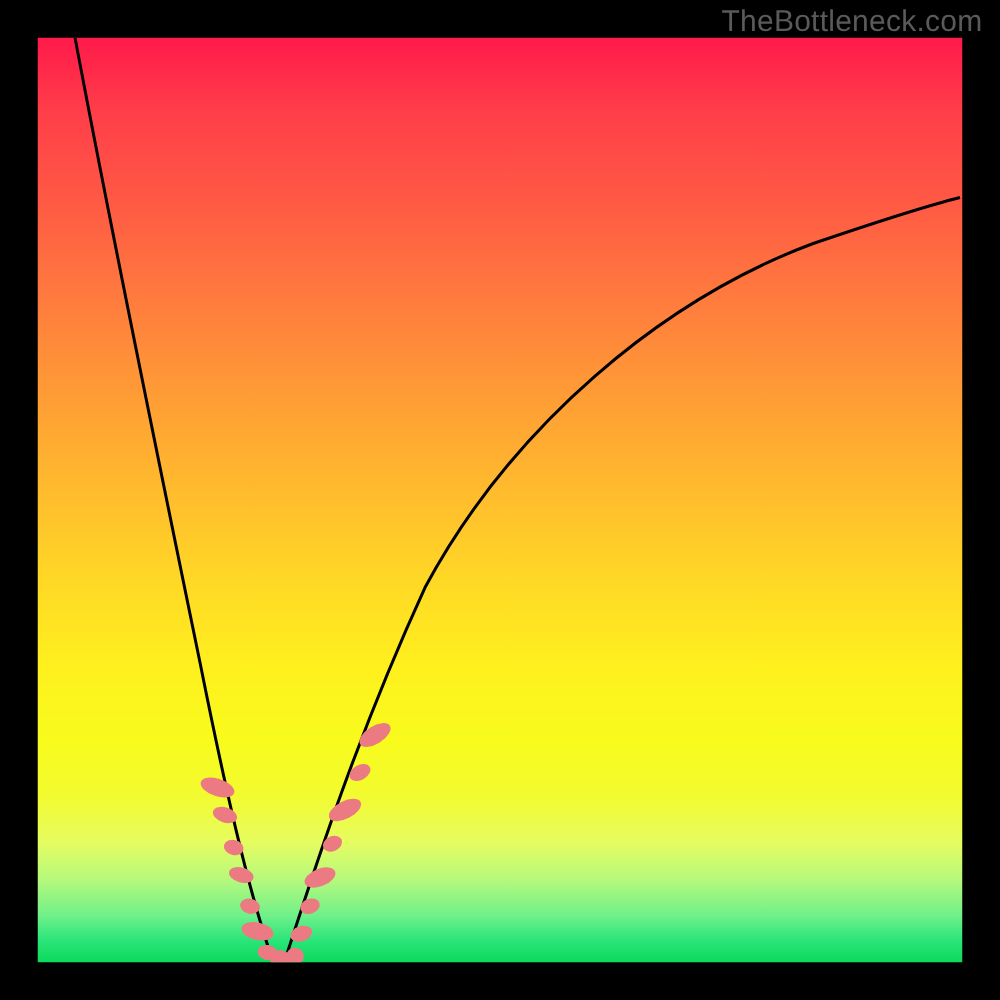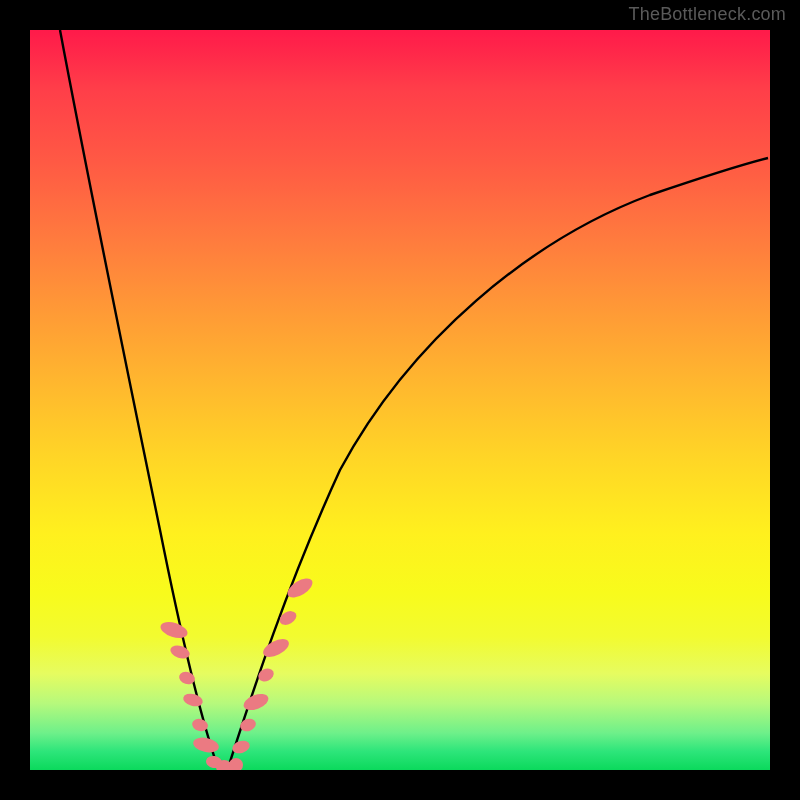--- a/index.html
+++ b/index.html
@@ -46,21 +46,21 @@
       #6ef08a 95%,
       #2de57a 97.5%,
       #0bd95c 100%
     );
   }
   .watermark {
     position: absolute;
     top: 4px;
     right: 14px;
     color: #5a5a5a;
-    font-size: 18px;
+    font-size: 24px;
     font-weight: 500;
     letter-spacing: 0.2px;
     user-select: none;
   }
   svg.curve {
     position: absolute;
     inset: 0;
   }
   .bead {
     fill: #eb7a82;

